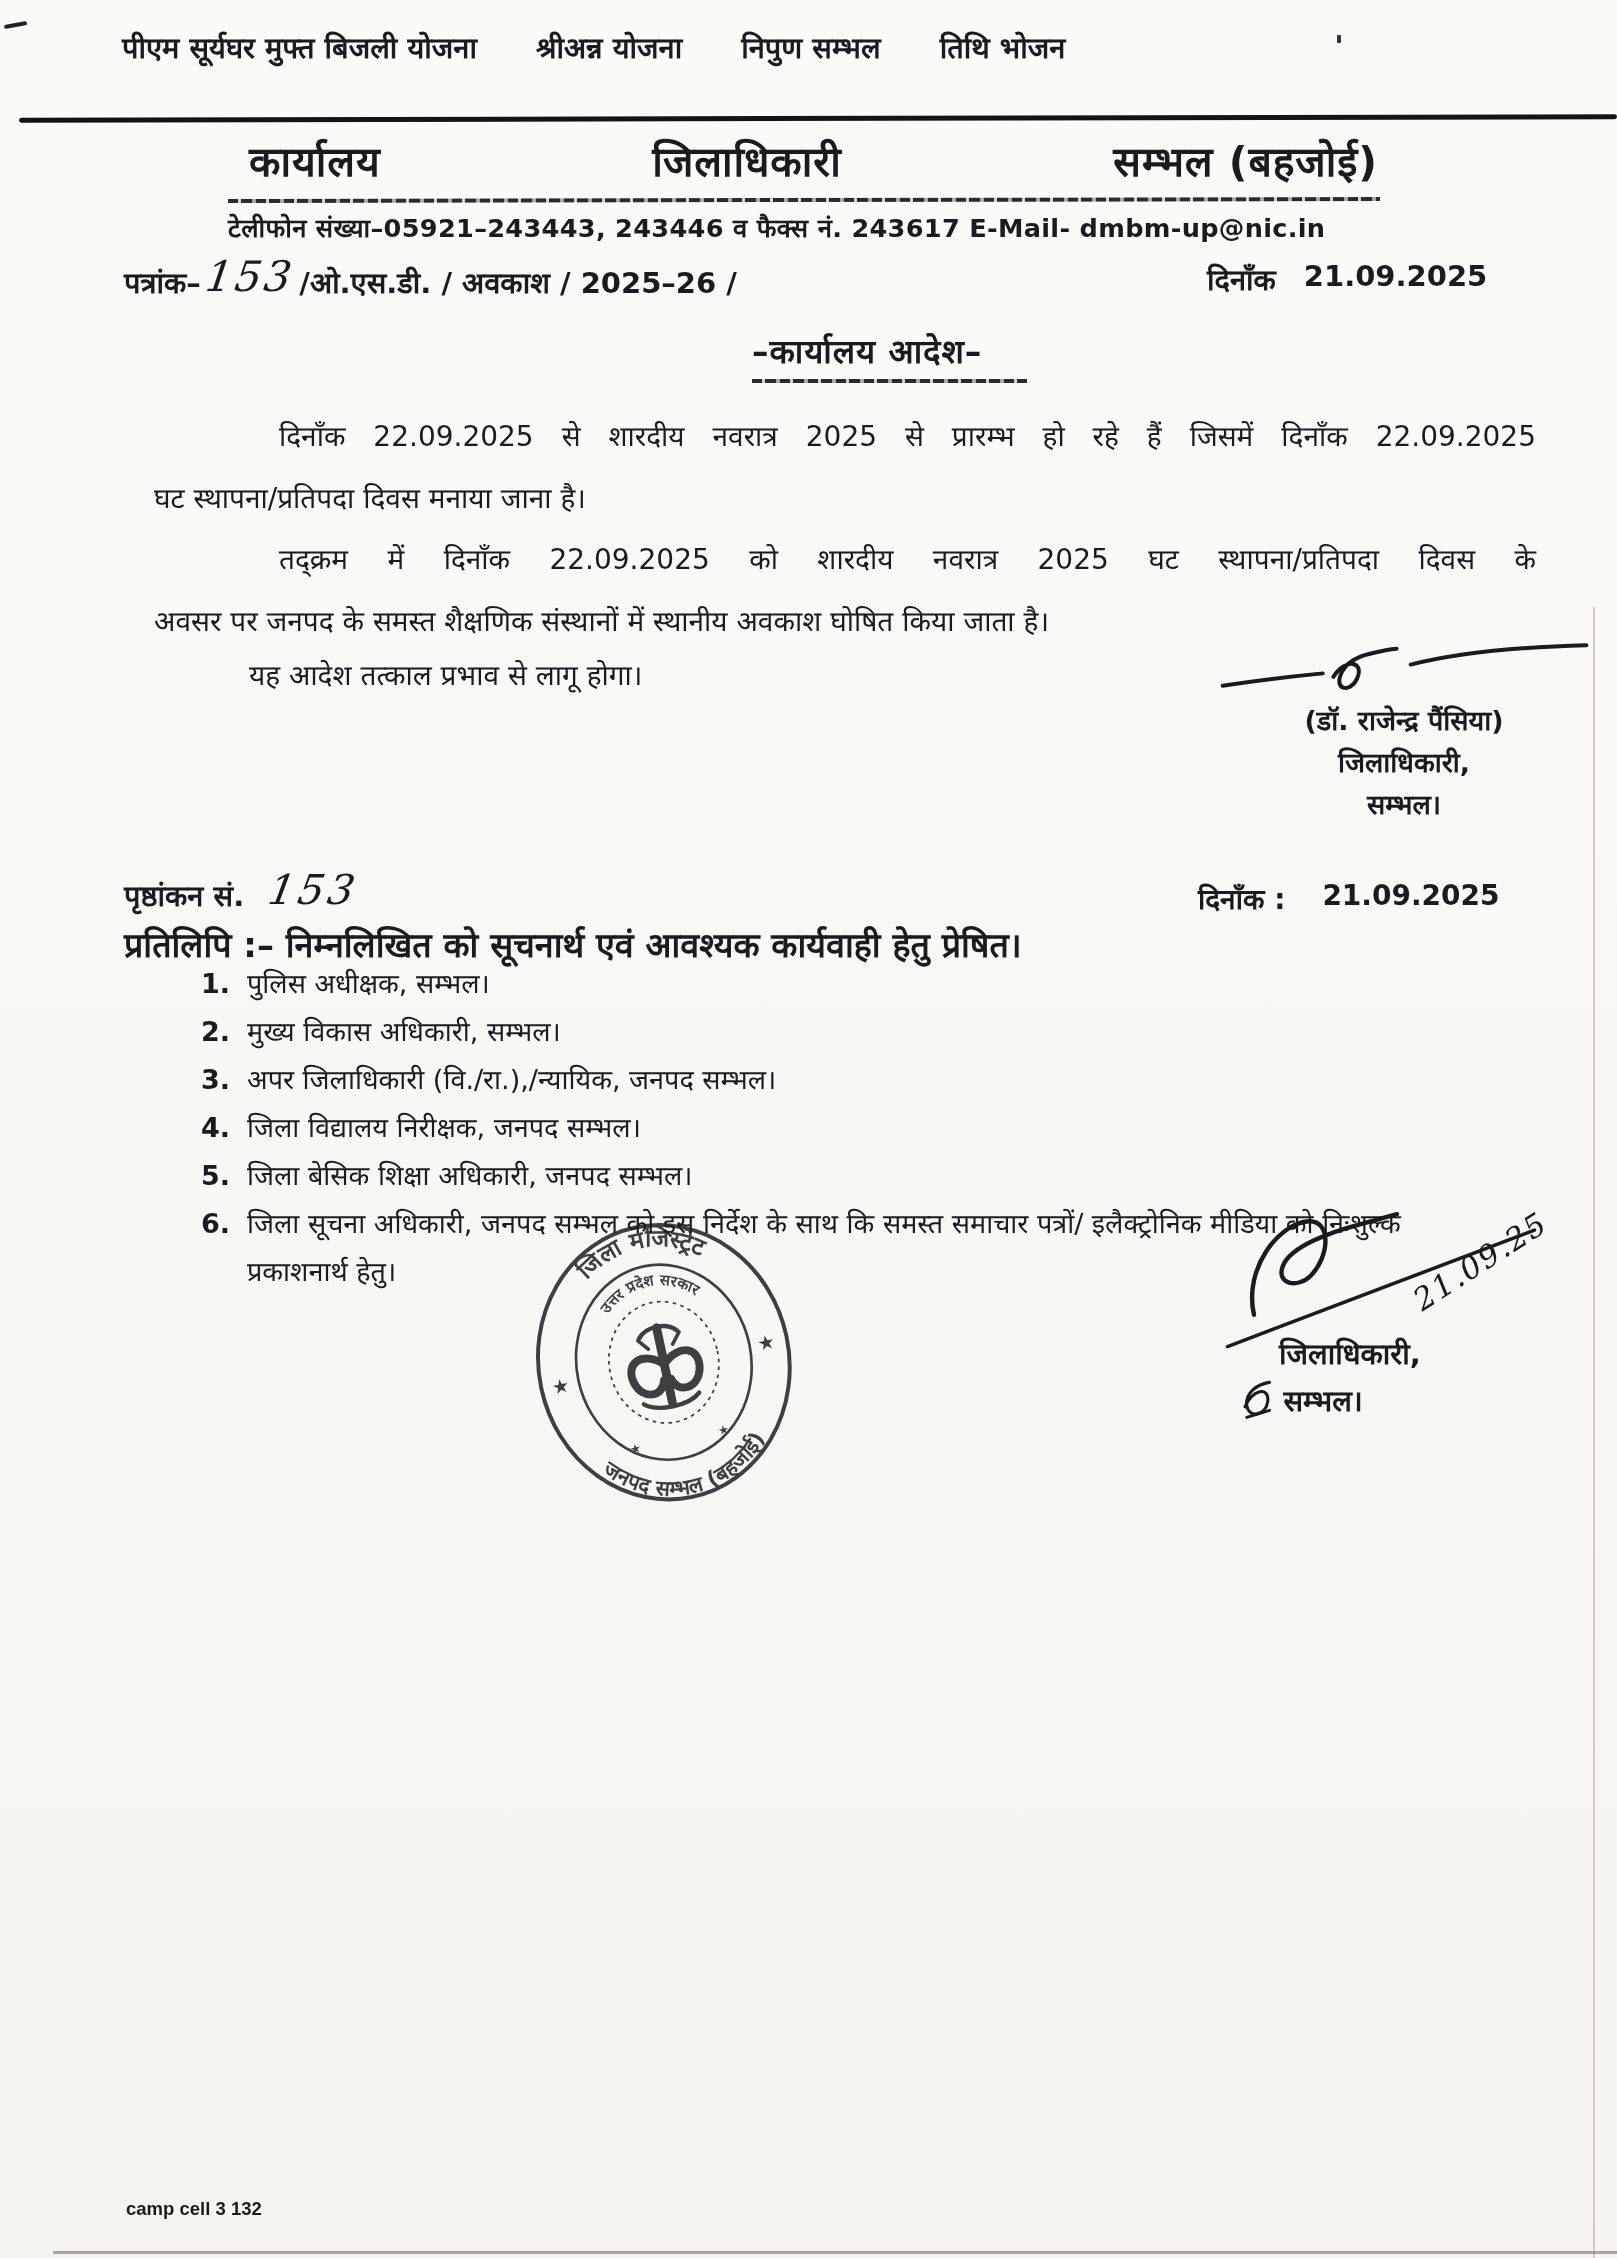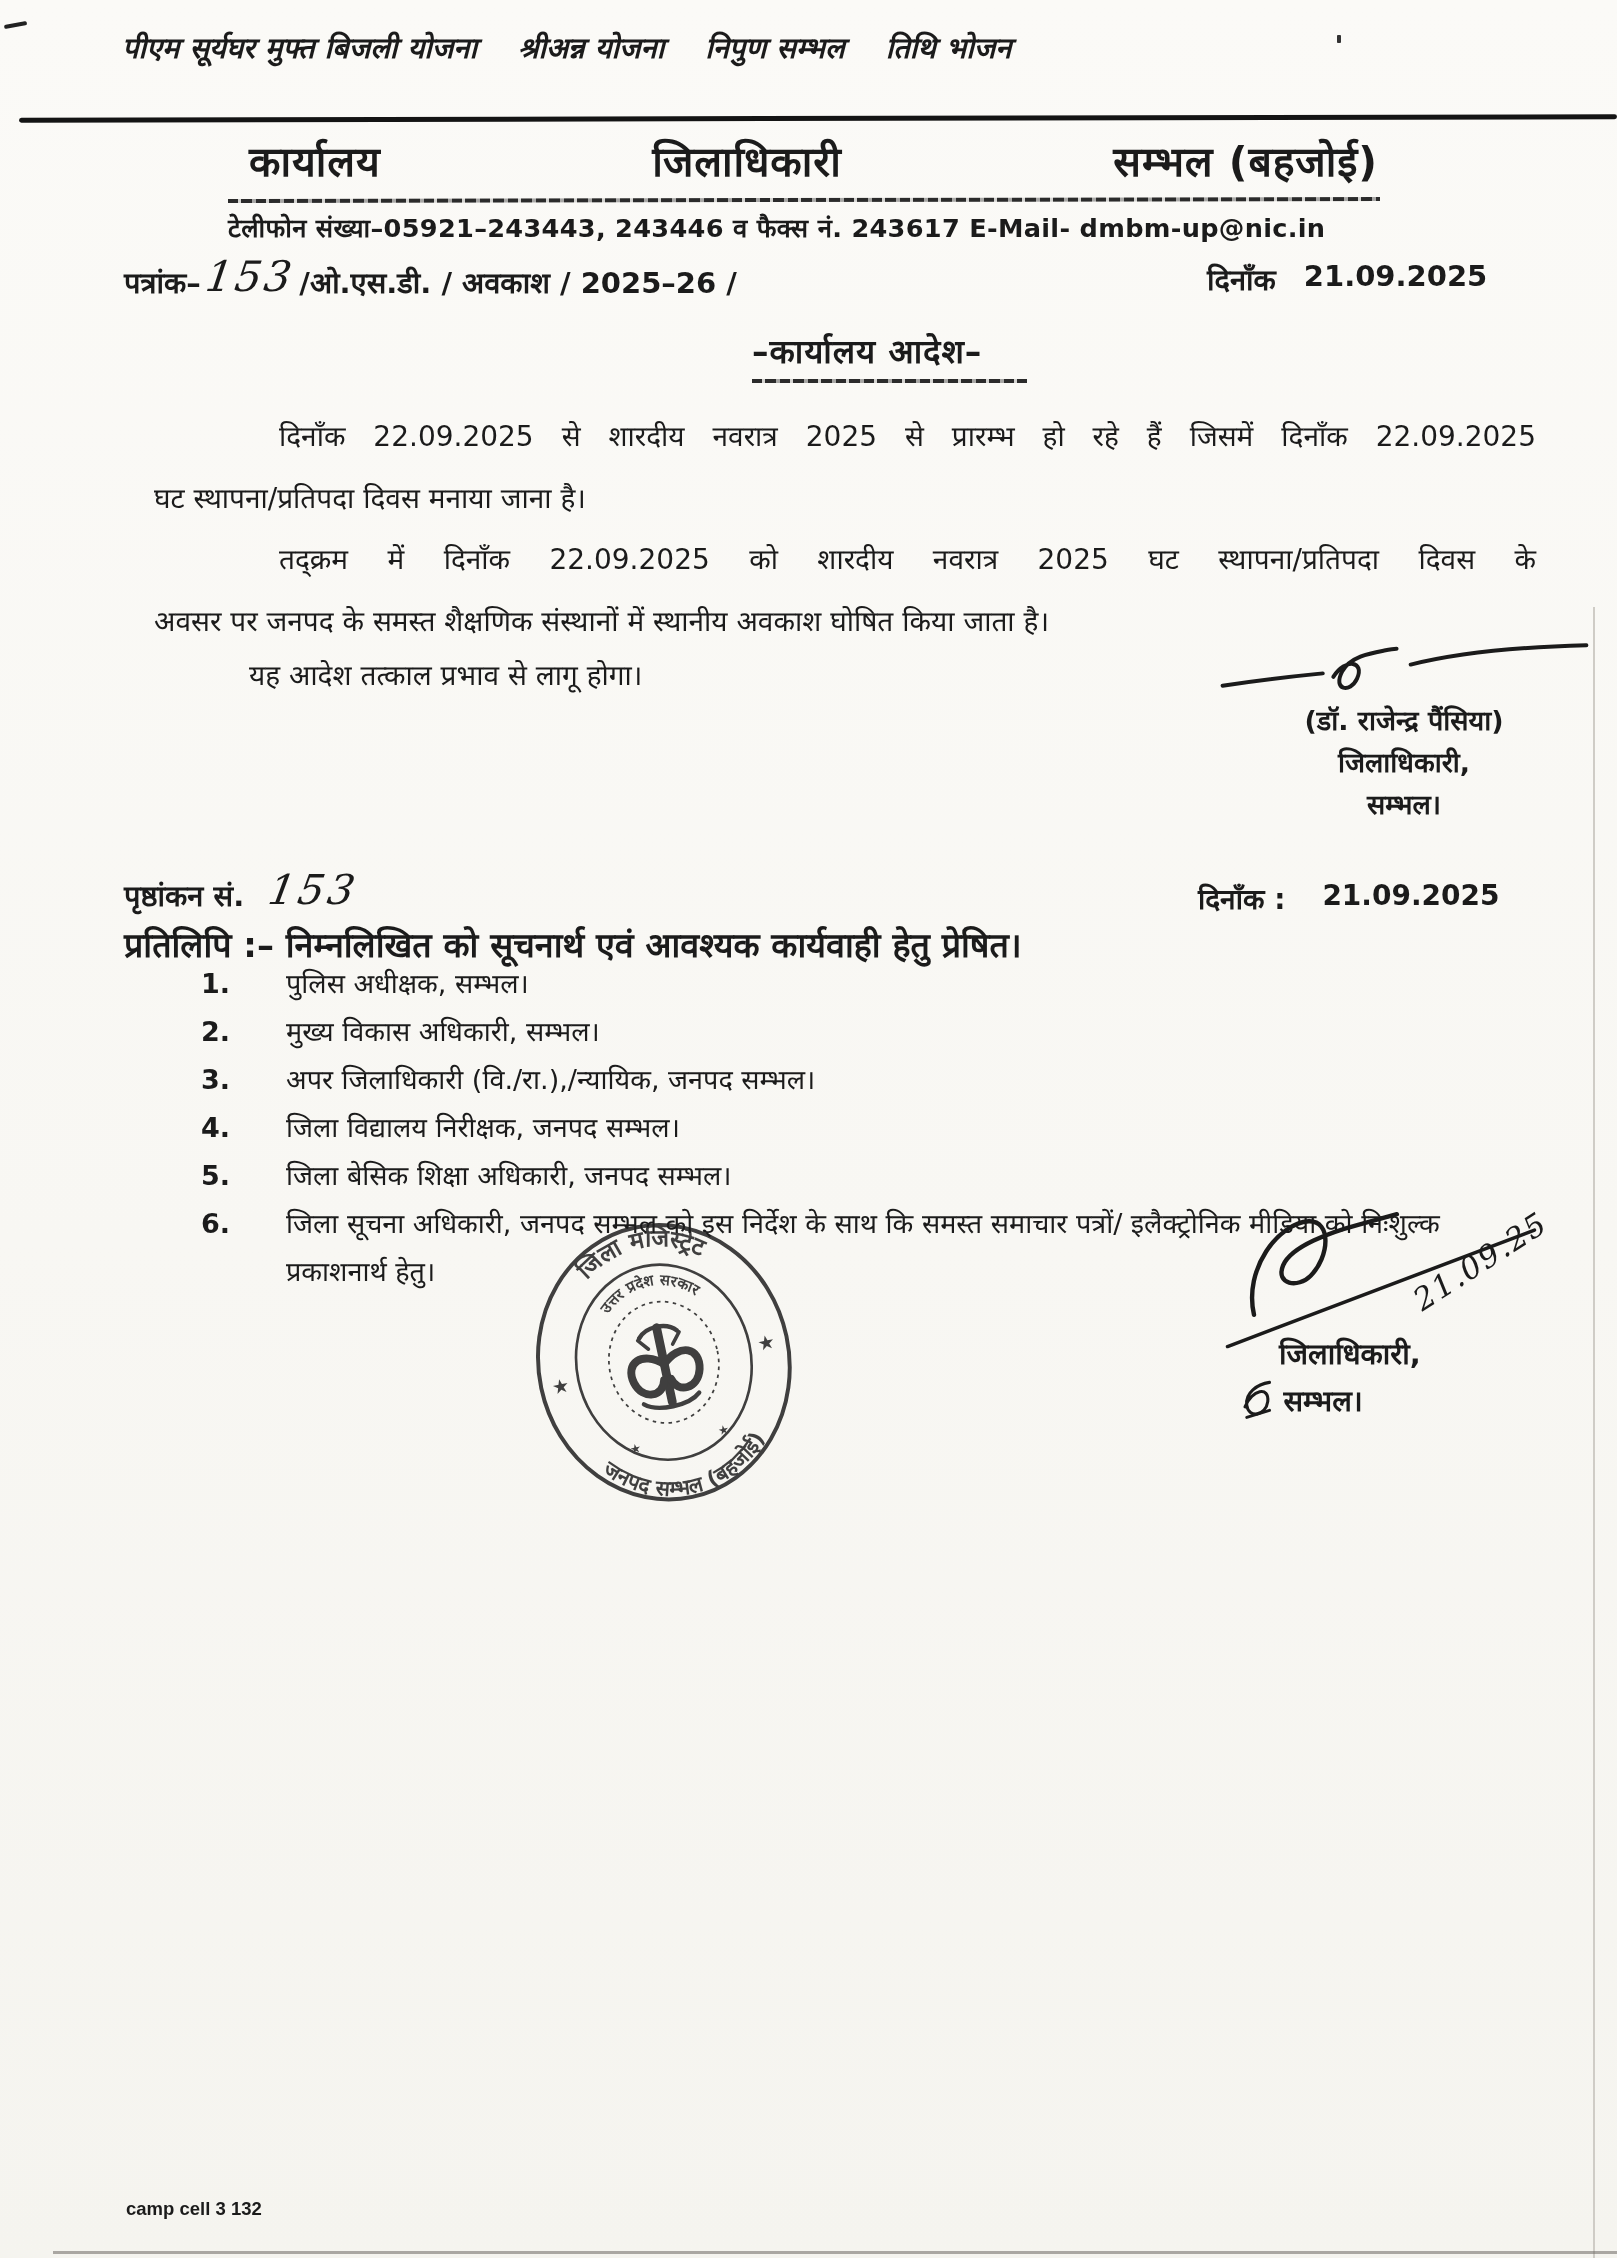--- a/index.html
+++ b/index.html
@@ -12,21 +12,21 @@
     color:#1b1b1b;
     overflow:hidden;
   }
   .abs{position:absolute;}
 
   
   .corner-mark{top:23px;left:3.5px;width:23px;height:3.5px;background:#222;border-radius:1.8px;transform:rotate(-10deg);}
   .dot-artifact{top:35px;left:1337px;width:4.4px;height:8px;background:#333;border-radius:0.9px;}
 
   
-  .schemes-row{top:26.5px;left:122px;width:1253px;display:flex;gap:41px;font-size:29px;font-weight:bold;white-space:nowrap;font-style:italic;}
+  .schemes-row{top:26.5px;left:122px;width:1253px;display:flex;gap:59px;font-size:29px;font-weight:bold;white-space:nowrap;}
   .top-rule{top:116px;left:19.4px;width:1598px;height:5.3px;background:#141414;border-radius:2.6px;transform:rotate(-0.12deg);}
 
   
   .office-title-row{top:132px;left:249px;width:1129px;display:flex;justify-content:space-between;font-size:41px;font-weight:bold;white-space:nowrap;letter-spacing:0.9px;gap:28px;}
   .dotline{background-image:repeating-linear-gradient(90deg,#2b2b2b 0 9.7px,rgba(43,43,43,.18) 9.7px 13.2px,#2b2b2b 13.2px 24px,rgba(43,43,43,.4) 24px 28px);}
   .office-underline{top:198px;left:228px;width:1152px;height:4.4px;transform:rotate(-0.1deg);}
   .contact-line{top:210px;left:228px;font-size:25.6px;font-weight:bold;letter-spacing:0.3px;white-space:nowrap;}
 
   
   .ref-left{top:254px;left:124px;display:flex;align-items:baseline;font-size:29px;font-weight:bold;white-space:nowrap;}
@@ -53,21 +53,21 @@
   
   .endorse-left{top:868px;left:124px;display:flex;align-items:baseline;font-size:29px;font-weight:bold;white-space:nowrap;}
   .endorse-num{font-size:41px;transform:skewX(-10deg);margin:0 25px;letter-spacing:3.5px;position:relative;top:-1.8px;}
   .endorse-date{top:879px;left:1198px;display:flex;gap:37px;font-size:28px;font-weight:bold;white-space:nowrap;}
   .copy-line{top:921px;left:124px;font-size:34px;font-weight:bold;white-space:nowrap;}
 
   .recipients{top:960px;left:201px;width:1306px;margin:0;padding:0;list-style:none;font-size:27px;line-height:48px;counter-reset:item;}
   .recipients li{display:flex;counter-increment:item;}
   .recipients li .num{width:46px;flex:0 0 46px;font-weight:bold;}
   .recipients li .num::before{content:counter(item) ".";}
-  .recipients li .txt{flex:1;margin-left:39px;}
+  .recipients li .txt{flex:1;}
 
   
   .seal{top:1214px;left:531px;width:265px;height:293px;opacity:.84;transform:rotate(-12deg);}
 
   
   .sig2{top:1202px;left:1217px;width:353px;height:247px;}
   .sig2-swoosh{position:absolute;left:7px;top:5.3px;}
   .sig2-date{position:absolute;left:187px;top:41px;font-size:31px;transform:rotate(-33deg);letter-spacing:1.8px;}
   .sig2-designation{position:absolute;left:62px;top:131px;font-size:29px;font-weight:bold;white-space:nowrap;}
   .sig2-place-row{position:absolute;left:21px;top:173px;display:flex;align-items:center;font-size:29px;font-weight:bold;white-space:nowrap;}

